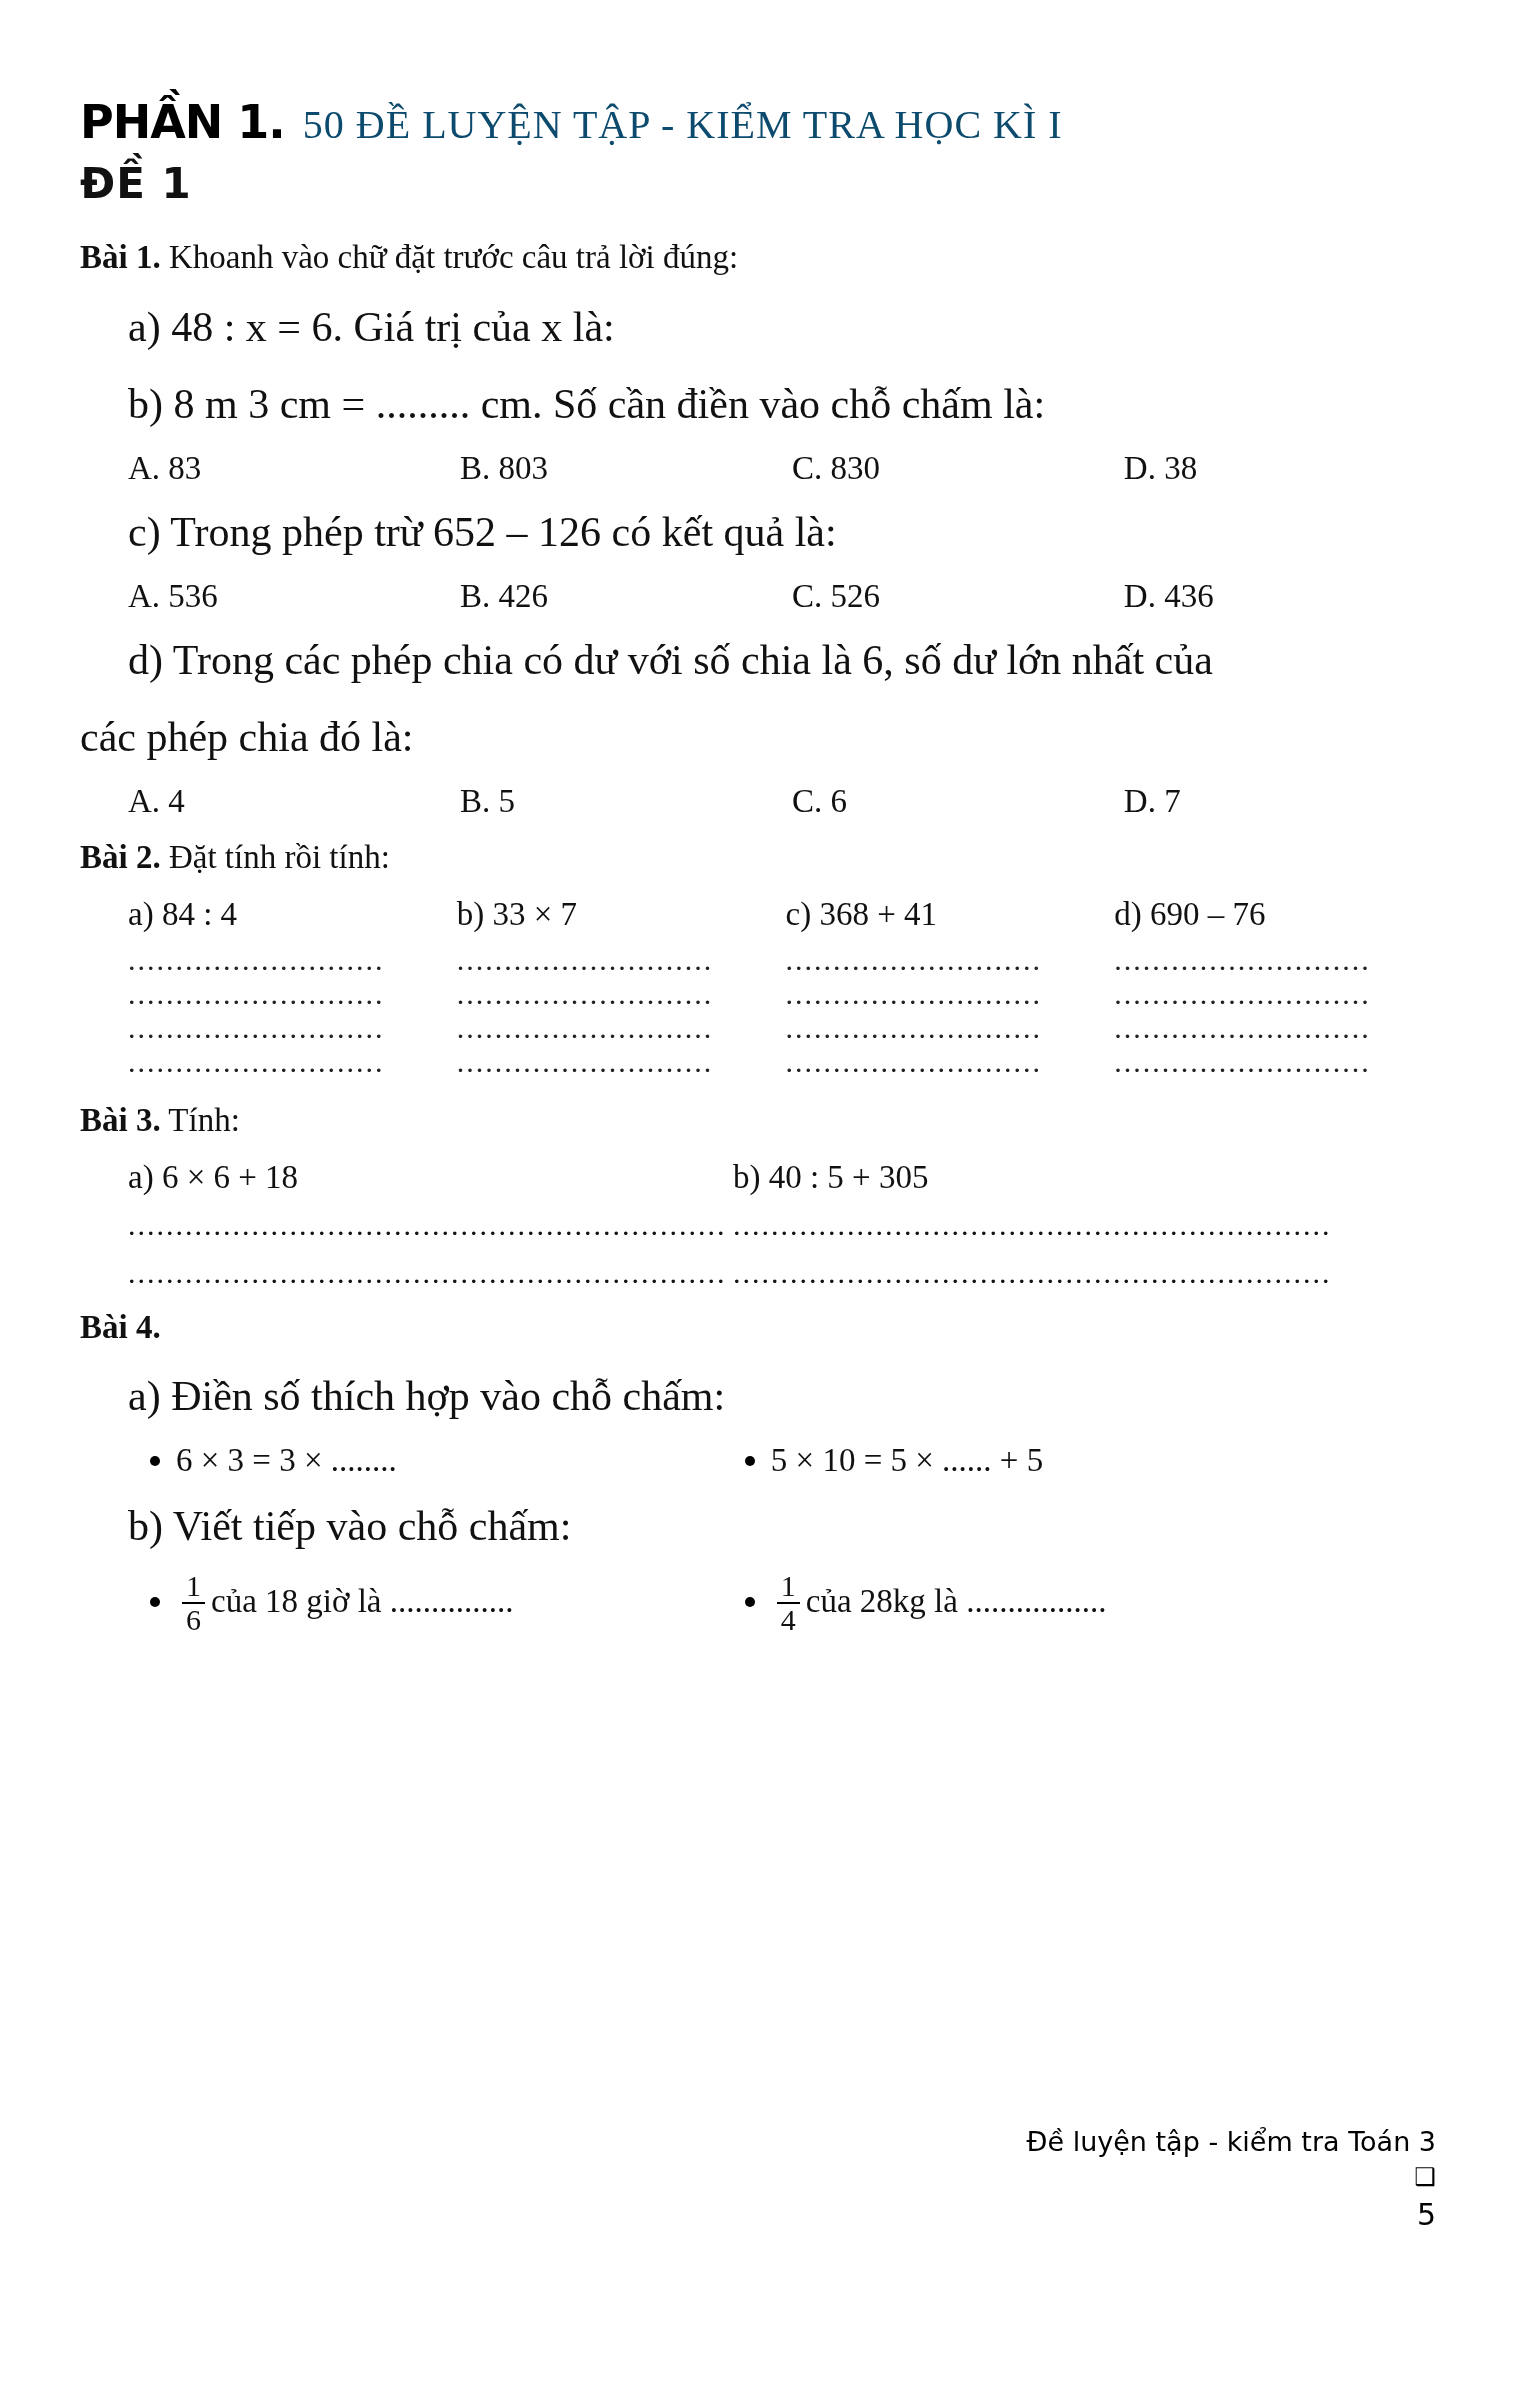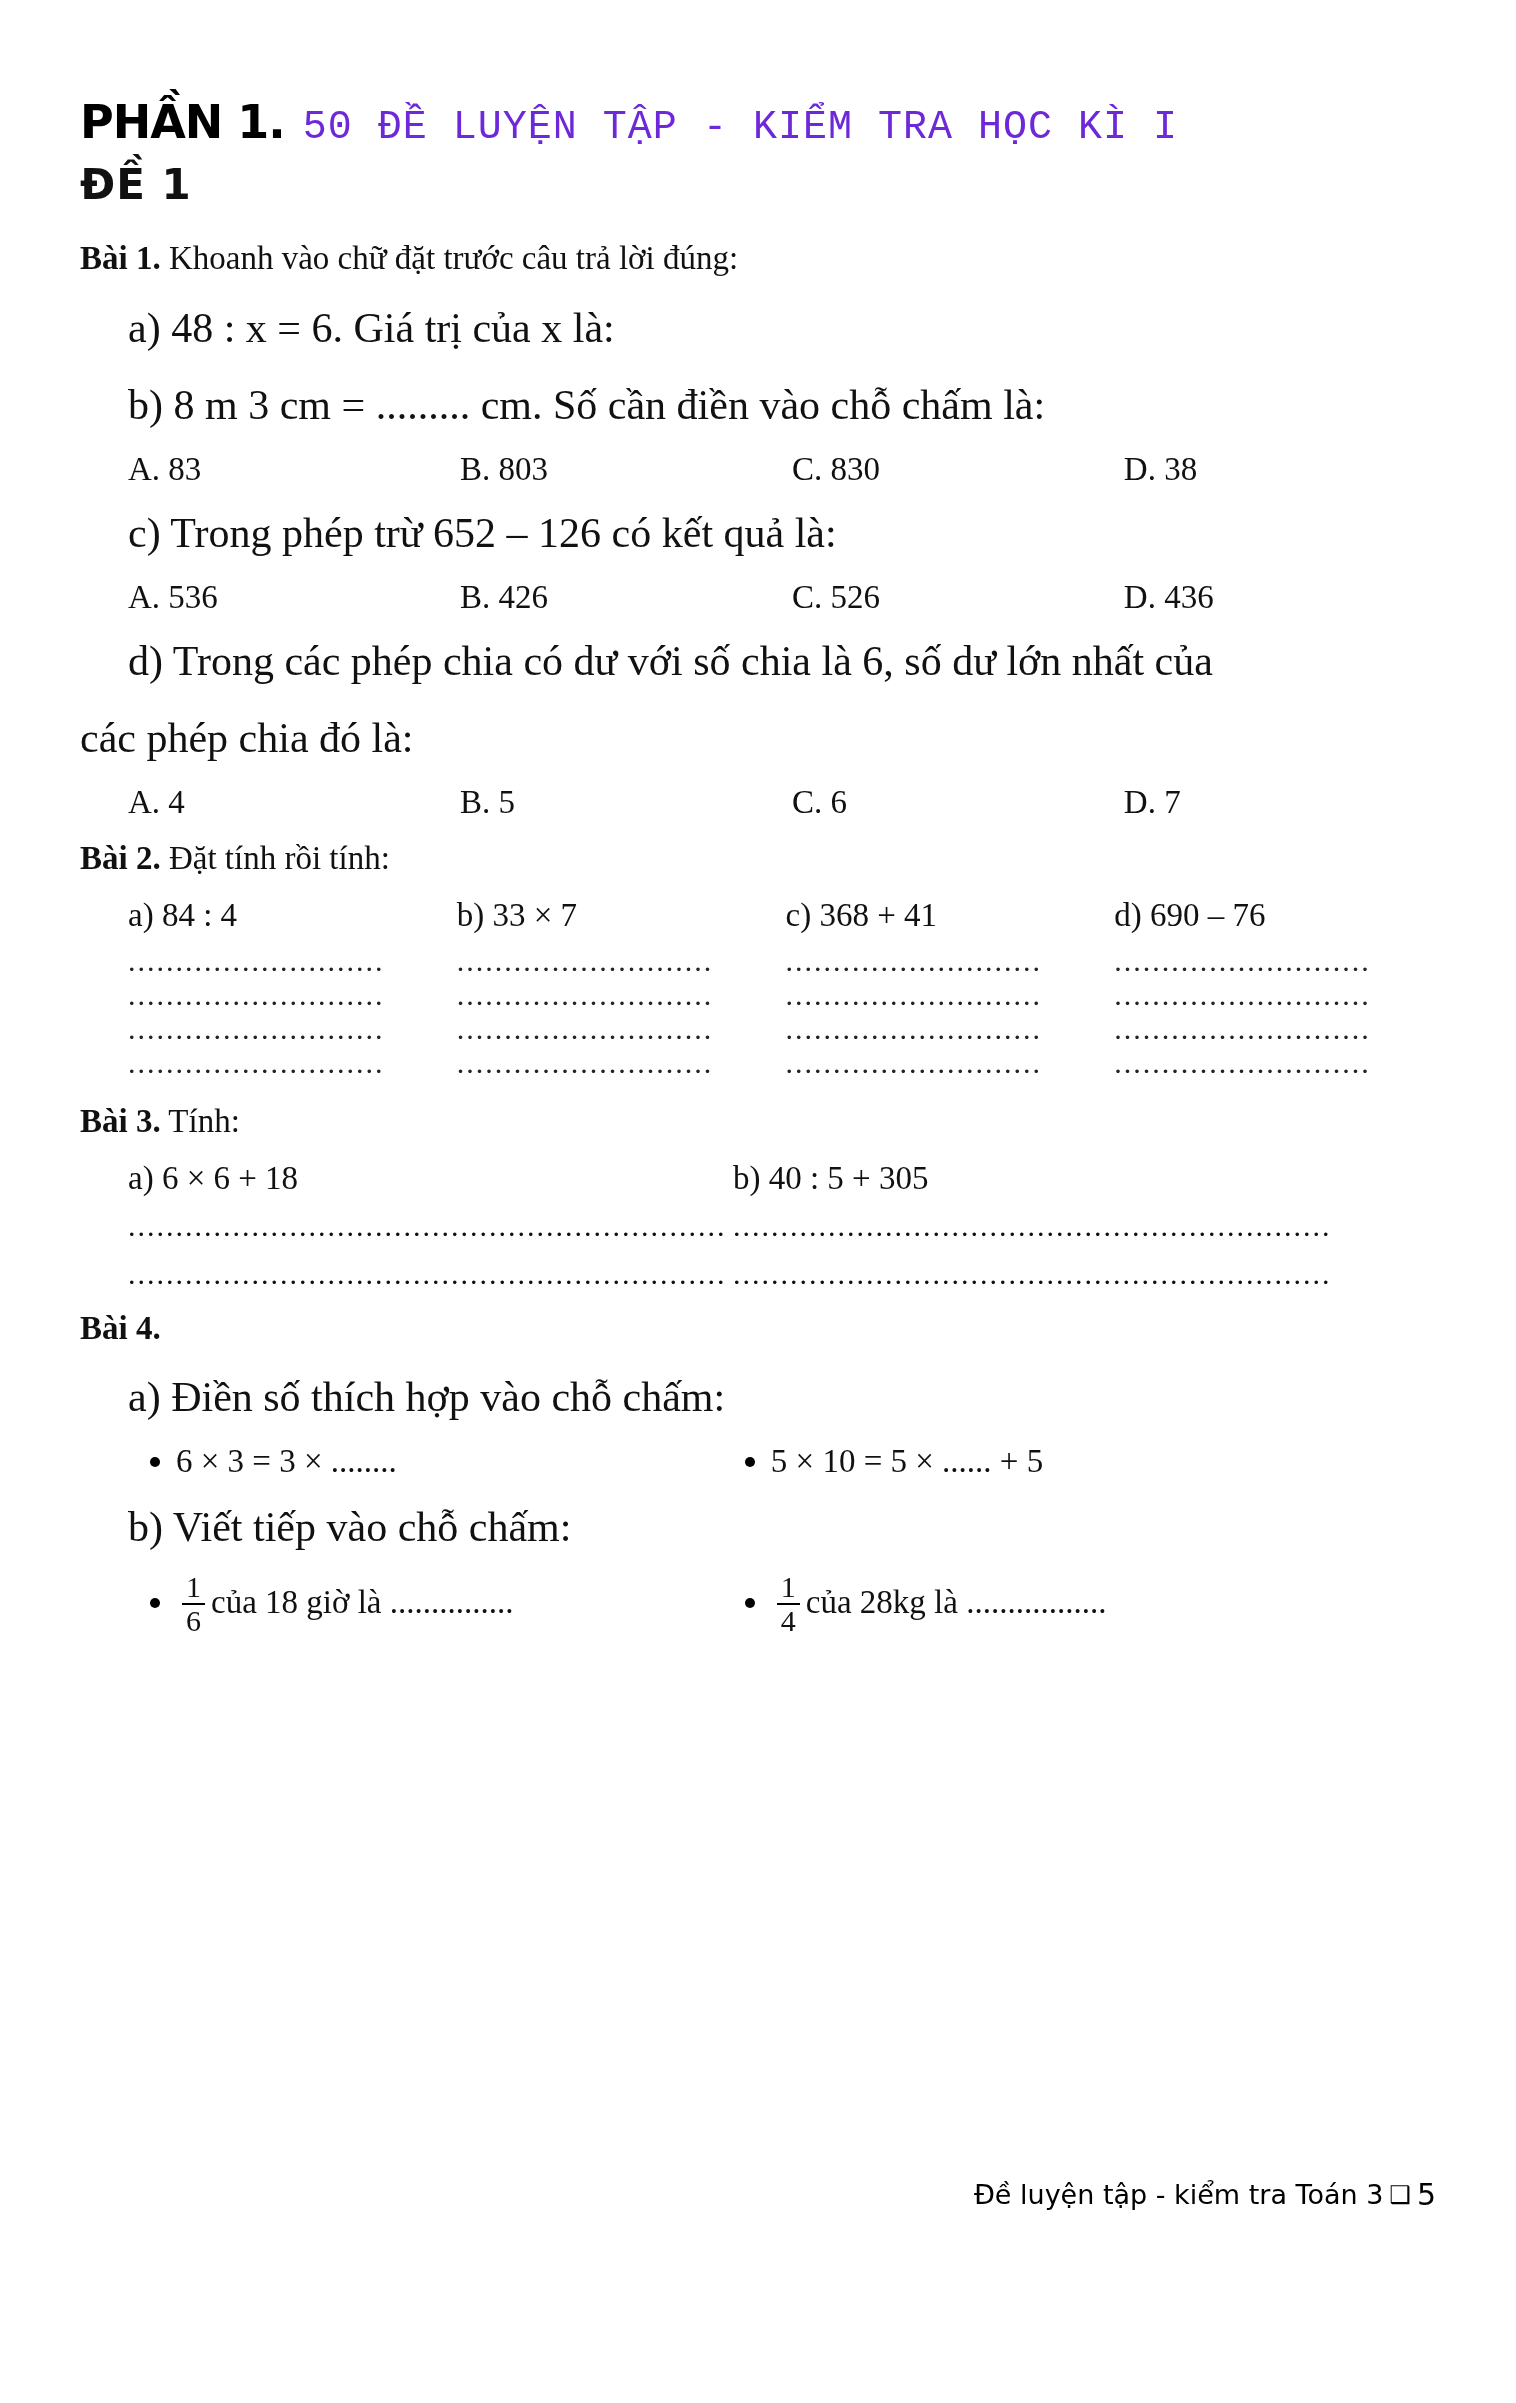--- a/index.html
+++ b/index.html
@@ -38,24 +38,24 @@
     margin-bottom: 10px;
   }
   .part-label {
     font-family: "DejaVu Sans", sans-serif;
     font-weight: bold;
     font-size: 46px;
     letter-spacing: -1px;
     color: #000;
   }
   .part-title {
-    font-family: Liberation Mono, monospace;
+    font-family: Liberation Serif, serif;
     font-size: 40px;
     letter-spacing: 1px;
-    color: #6d28d9;
+    color: #0c4a6e;
   }
   .de-title {
     font-family: "DejaVu Sans", sans-serif;
     font-weight: bold;
     font-size: 42px;
     text-align: left;
     margin: 10px 0 26px 0;
     padding-right: 189px;
     letter-spacing: 1px;
   }
@@ -169,27 +169,28 @@
     position: relative;
     top: -2px;
   }
   .frac .num { display: block; padding: 0 4px; }
   .frac .den { display: block; border-top: 2px solid #000; padding: 0 4px; }
 
   
   .footer {
     position: absolute;
     right: 80px;
-    bottom: 76px;
+    bottom: 56px;
     font-family: "DejaVu Sans", sans-serif;
     font-size: 27px;
     color: #000;
     display: flex;
-    align-items: center;
+    align-items: flex-end;
     gap: 6px;
+    flex-direction: column;
   }
   .footer .glyph {
     font-size: 24px;
   }
   .footer .pagenum {
     font-size: 30px;
     font-weight: normal;
   }
 </style>
 </head>

